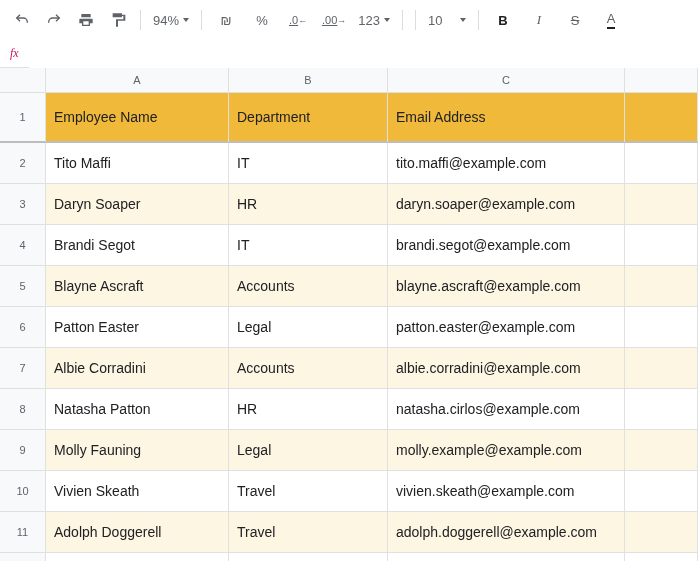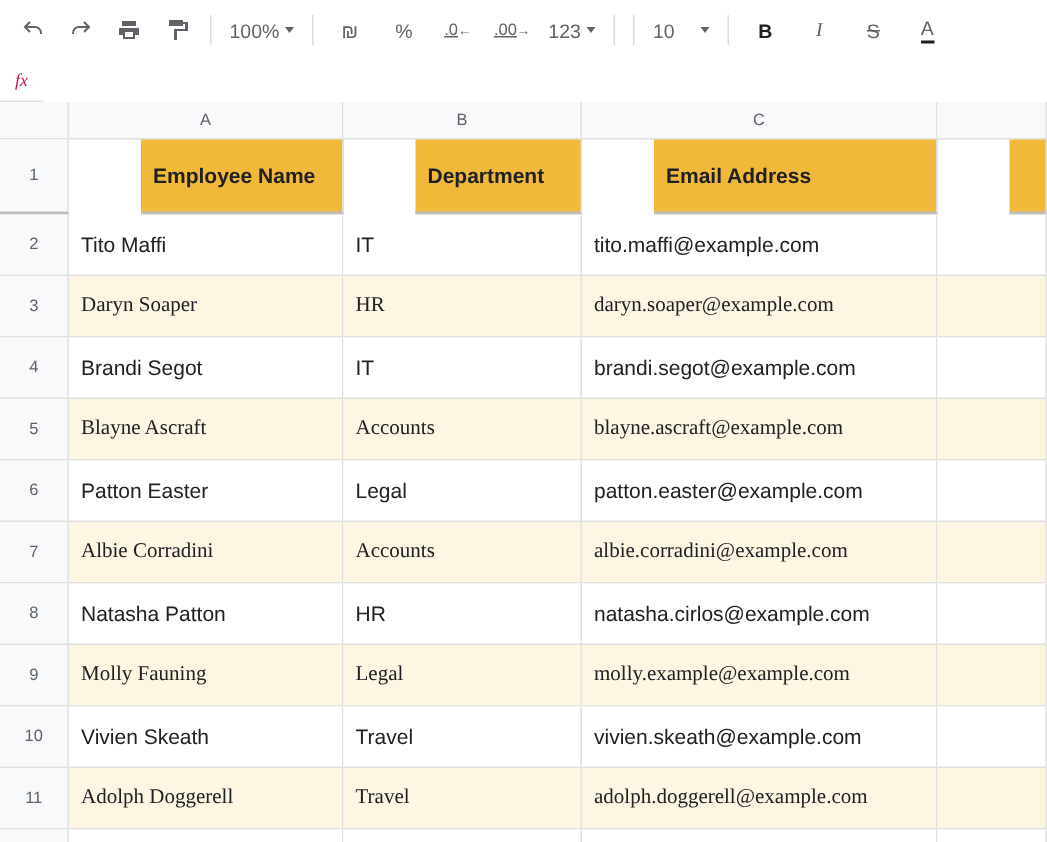--- a/index.html
+++ b/index.html
@@ -123,30 +123,29 @@
     align-items:center;
     padding: 0 8px;
     font-size: 14px;
     color:#202124;
     background:#fff;
     overflow:hidden;
     white-space:nowrap;
   }
   .hdr-row .cell {
     background: #f1b93a;
-    font-weight: bold;
+    font-weight: normal;
     height: 48px;
-    margin-left: 48px;
   }
   .hdr-row .cell, .hdr-row .row-header {
     border-bottom: 2px solid #bdbdbd;
   }
   .data-row .cell, .data-row .row-header { height: 40px; }
   .blank-row .cell, .blank-row .row-header { height: 40px; }
-  .stripe .cell.fill { background: #fdf6e3; font-family: Liberation Serif, serif; }
+  .stripe .cell.fill { background: #fdf6e3; }
   .row-header { height: inherit; }
   .hdr-row .row-header { height:48px; }
 </style>
 </head>
 <body>
 
 <div class="toolbar">
   <div class="tb-btn">
     <svg width="16" height="16" viewBox="0 0 24 24" fill="none" stroke="#5f6368" stroke-width="2">
         <path d="M9 14l-5-5 5-5"></path>
@@ -164,21 +163,21 @@
         <path d="M19 8H5V3h14v5zm2 2H3a1 1 0 00-1 1v6h4v4h12v-4h4v-6a1 1 0 00-1-1zm-5 9H8v-5h8v5z"></path>
       </svg>
   </div>
   <div class="tb-btn">
     <svg width="16" height="16" viewBox="0 0 24 24" fill="#5f6368">
         <path d="M18 4V2H4v6h14V6h2v5H9v11h3V13h11V4h-5z"></path>
       </svg>
   </div>
   <div class="tb-sep"></div>
   <div class="tb-combo">
-    <span>100%</span>
+    <span>94%</span>
     <span class="caret"></span>
   </div>
   <div class="tb-sep"></div>
   <div class="tb-text-btn">₪</div>
   <div class="tb-text-btn">%</div>
   <div class="tb-text-btn">
     <span style="font-size:11px; text-decoration:underline;">.0</span>
     <span style="font-size:9px;vertical-align:sub;">←</span>
   </div>
   <div class="tb-text-btn">

